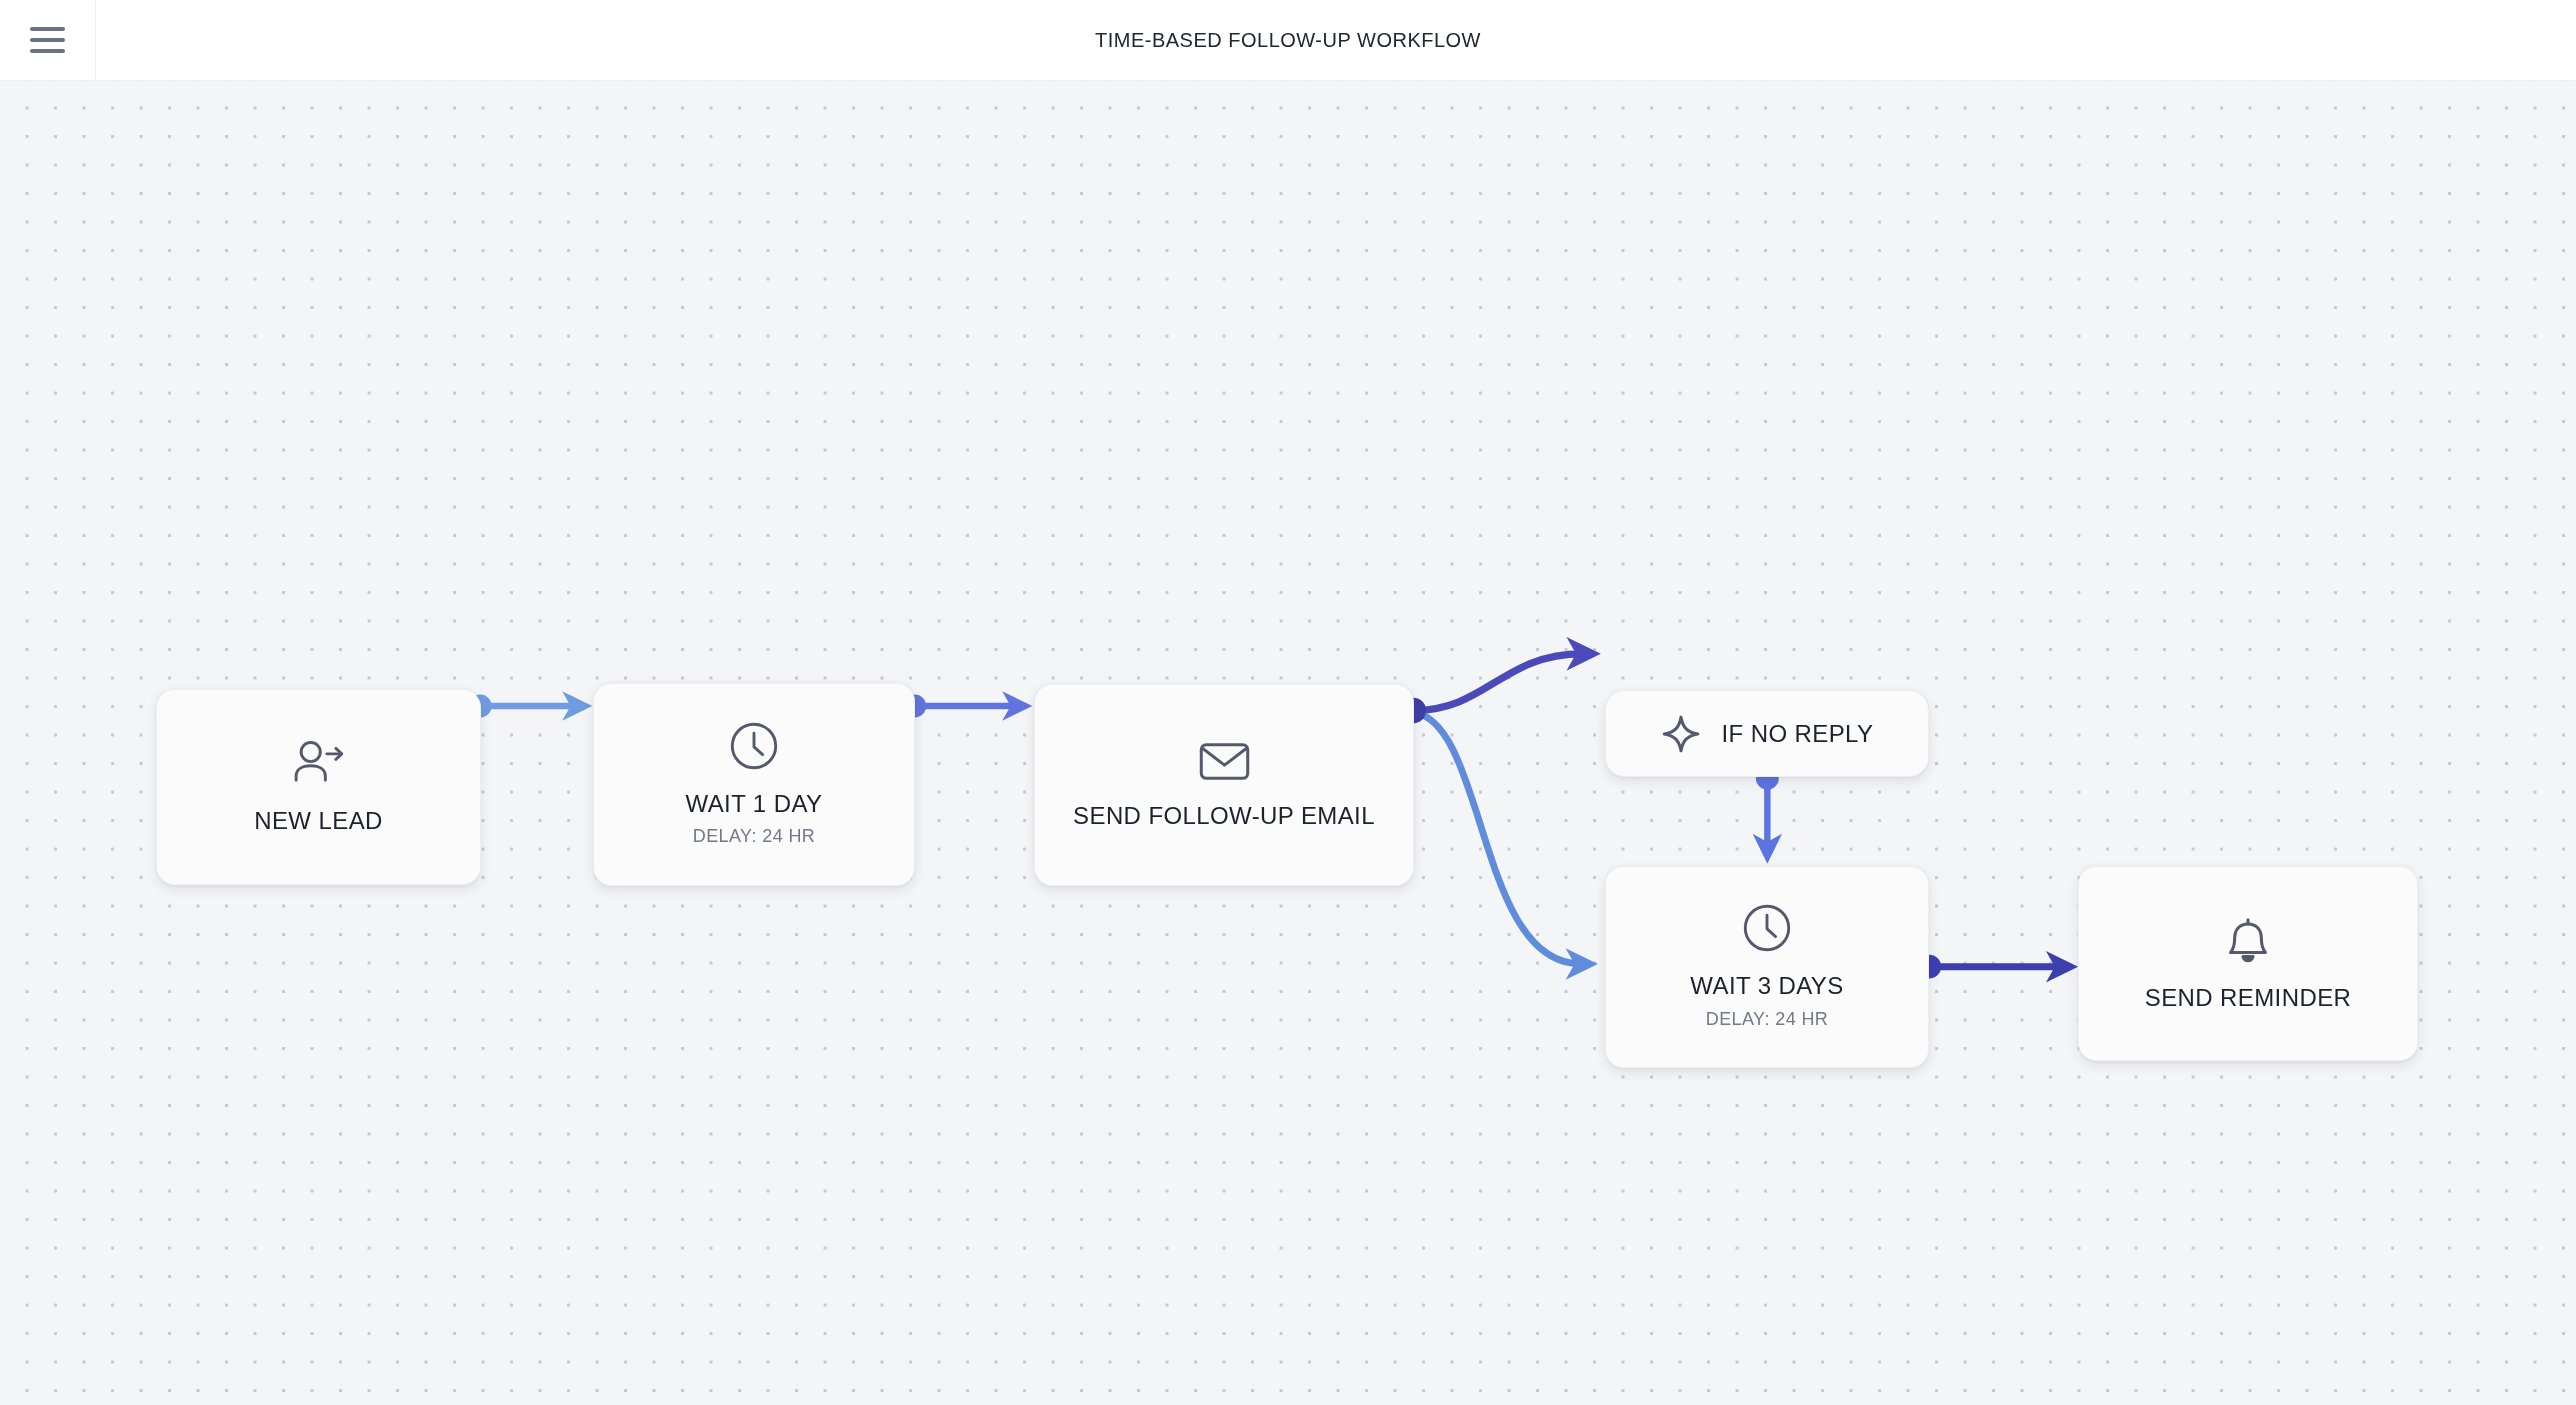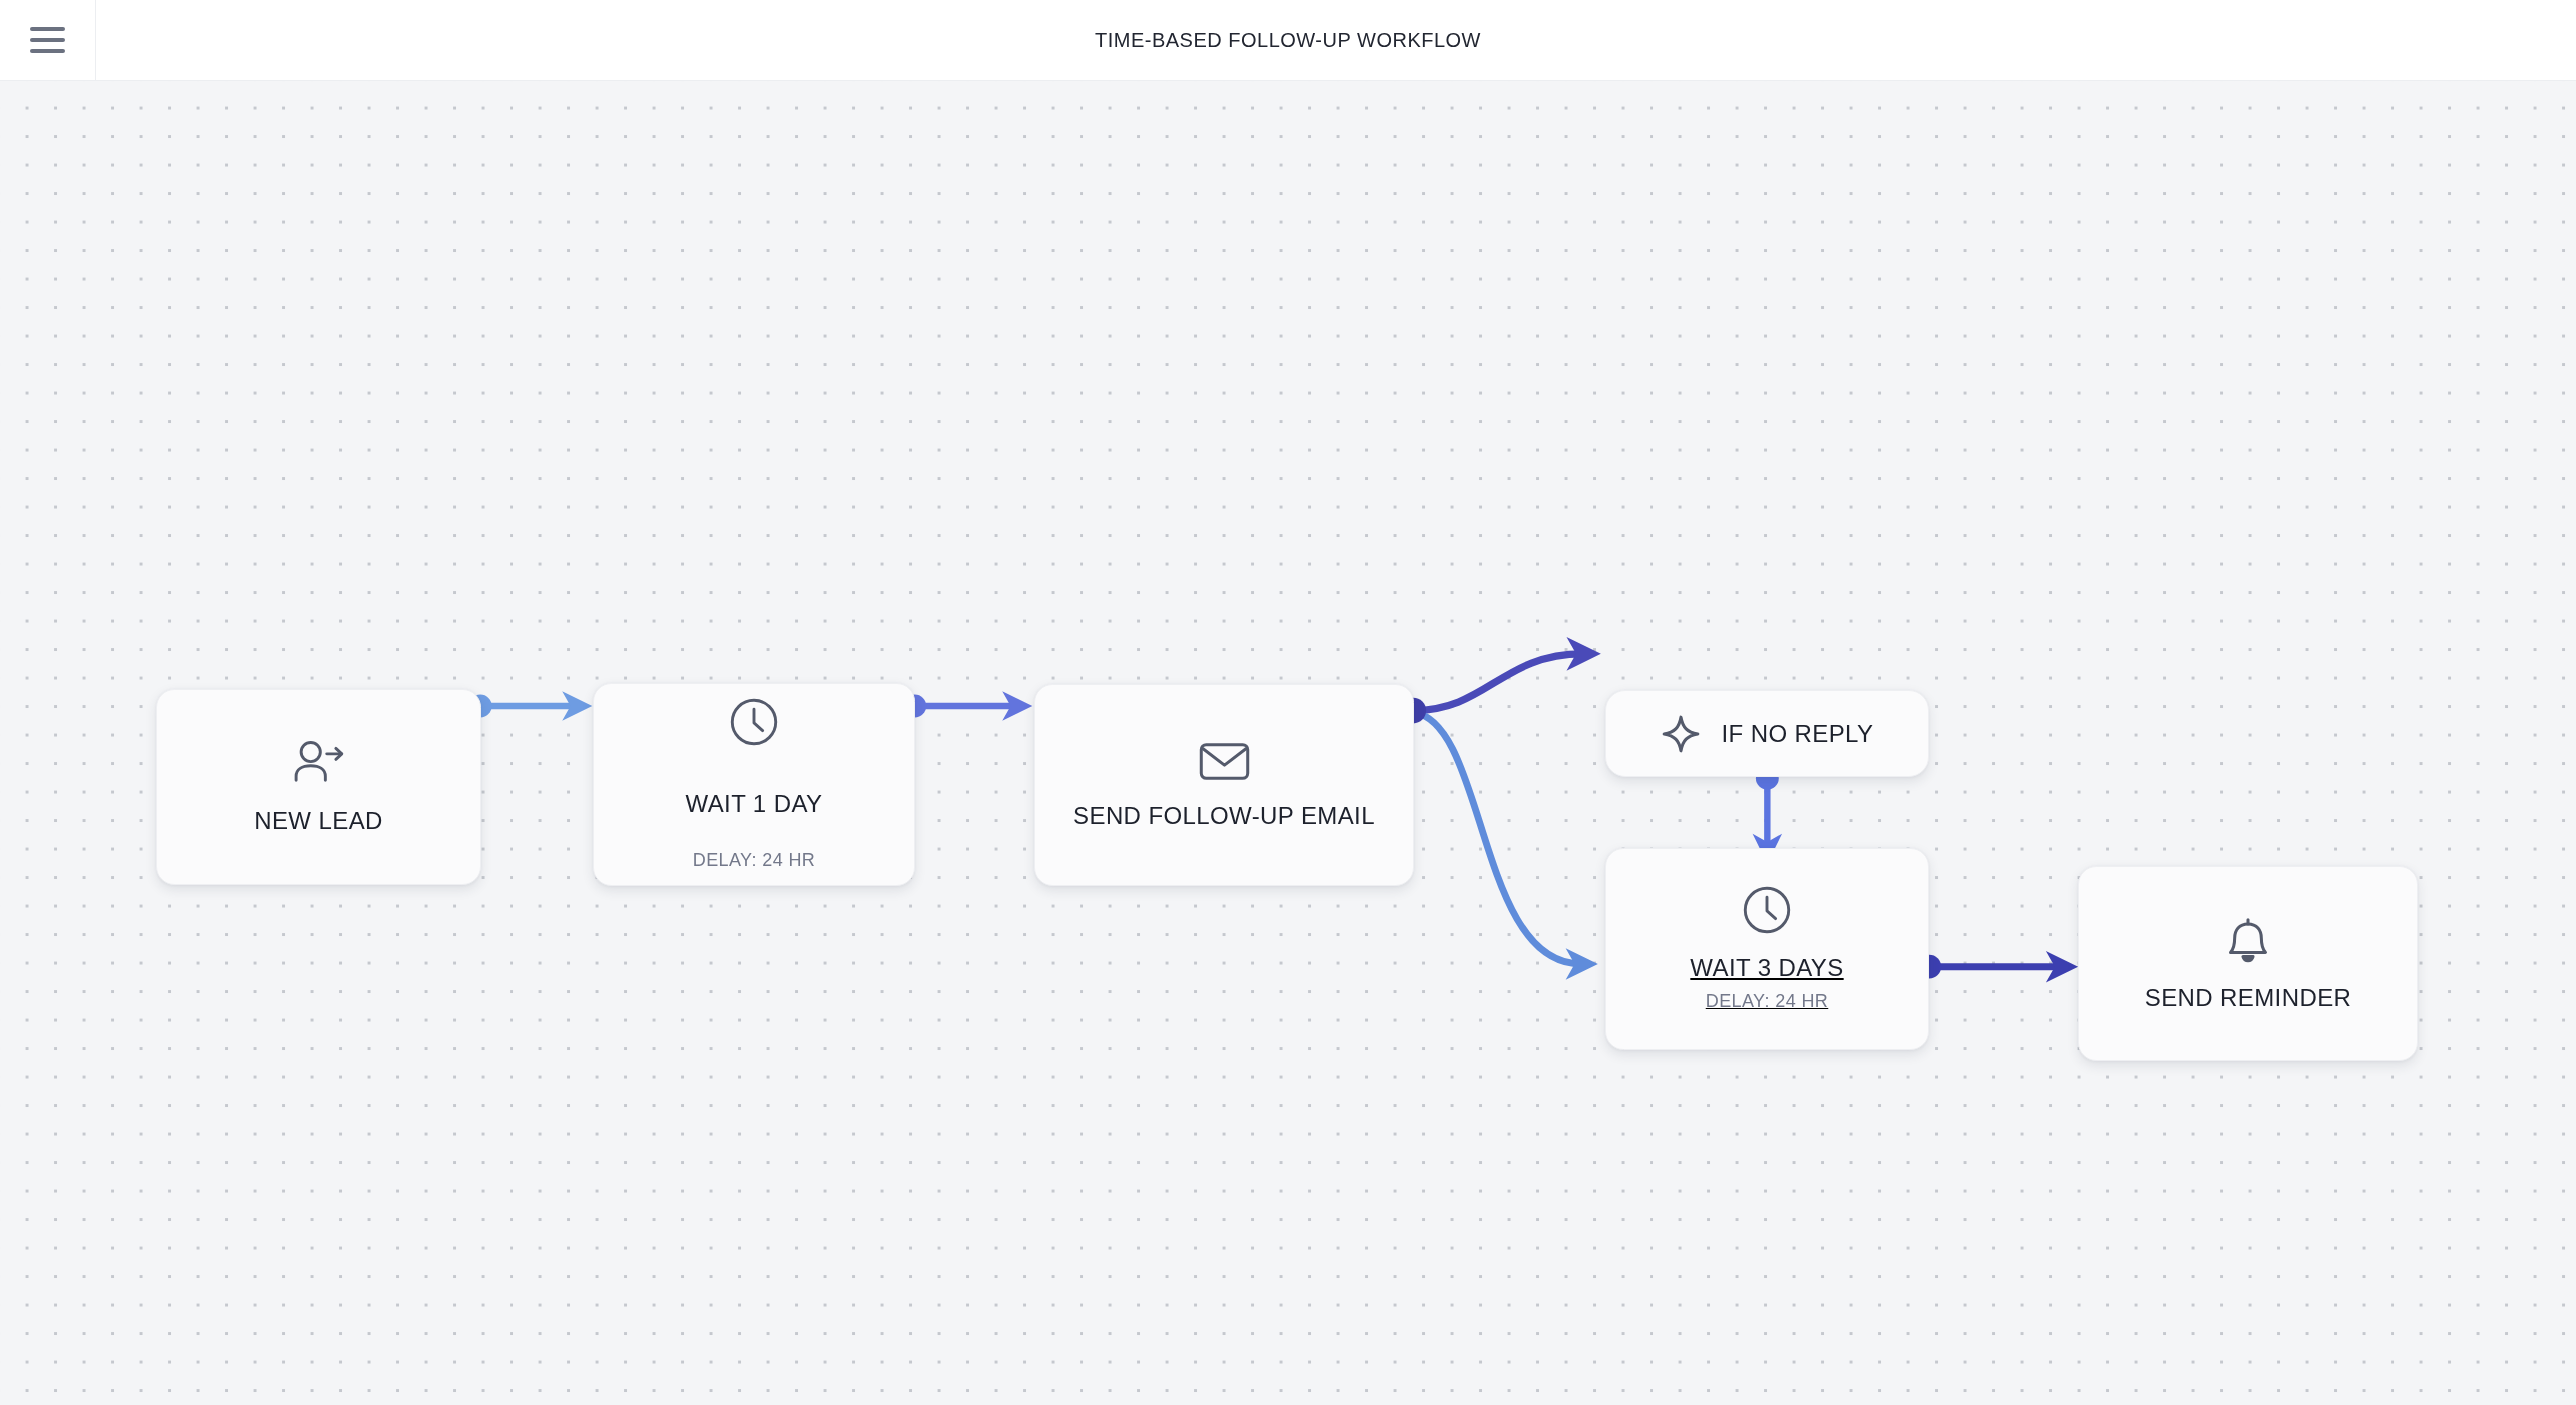--- a/index.html
+++ b/index.html
@@ -133,24 +133,24 @@
 
   
   .node.h {
     flex-direction: row;
     gap: 21px;
   }
   .node.h .node-title { font-size: 24px; }
 
   
   #node-new-lead        { left: 156px;  top: 608px;  width: 325px; height: 196px; }
-  #node-wait-1-day      { left: 593px;  top: 602px;  width: 322px; height: 203px; gap: 24px; }
+  #node-wait-1-day      { left: 593px;  top: 602px;  width: 322px; height: 203px; }
   #node-send-email      { left: 1034px; top: 603px;  width: 380px; height: 202px; }
   #node-if-no-reply     { left: 1605px; top: 609px;  width: 324px; height: 87px;  border-radius: 20px; }
-  #node-wait-3-days     { left: 1605px; top: 767px;  width: 324px; height: 202px; text-decoration: underline; }
+  #node-wait-3-days     { left: 1605px; top: 785px;  width: 324px; height: 202px; }
   #node-send-reminder   { left: 2078px; top: 785px;  width: 340px; height: 195px; }
 </style>
 </head>
 <body>
 
 <div id="app">
 
   <div class="header">
     <div class="menu-btn">
       <span class="bars">

